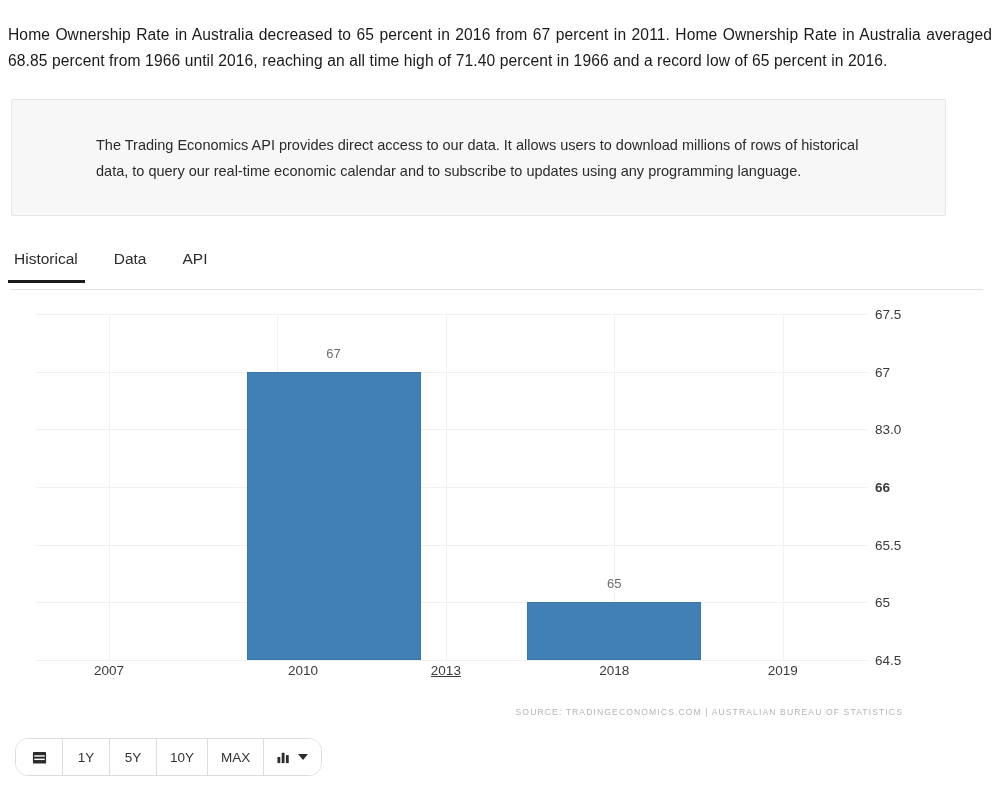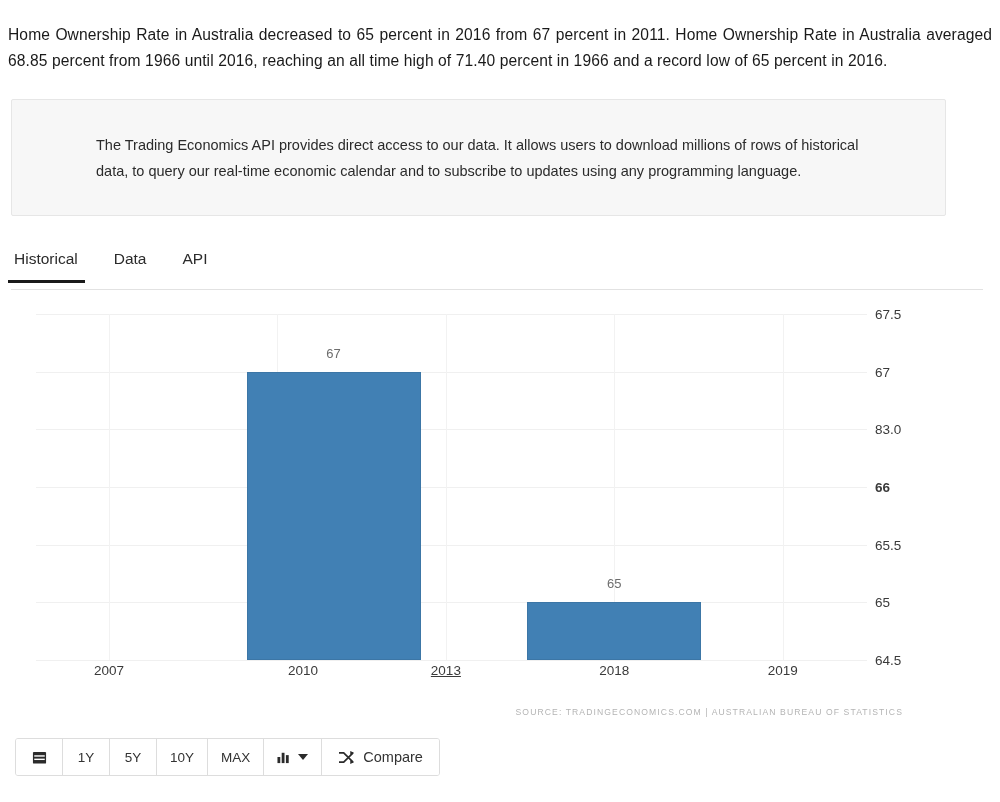--- a/index.html
+++ b/index.html
@@ -146,21 +146,21 @@
     white-space: nowrap;
   }
 
   
   .toolbar {
     position: absolute;
     left: 15px; top: 738px;
     height: 38px;
     display: flex;
     border: 1px solid #dddddd;
-    border-radius: 3px;
+    border-radius: 13px;
     overflow: hidden;
     background: #fff;
   }
   .tb-btn {
     display: flex; align-items: center; justify-content: center;
     min-width: 47px;
     padding: 0 13px;
     font-size: 13.5px;
     color: #333;
     background: #fff;
@@ -270,26 +270,16 @@
     <button class="tb-btn">
       <span class="icon">
         <svg width="15" height="14" viewBox="0 0 16 14" aria-hidden="true">
           <rect x="0.5" y="7" width="3" height="6.5" fill="#2b2b2b"></rect>
           <rect x="5" y="2.5" width="3" height="11" fill="#2b2b2b"></rect>
           <rect x="9.5" y="5" width="3" height="8.5" fill="#2b2b2b"></rect>
         </svg>
       </span>
       <span class="caret"></span>
     </button>
-    <button class="tb-btn compare">
-      <span class="icon">
-        <svg width="17" height="15" viewBox="0 0 18 16" aria-hidden="true">
-          <path d="M1 3 L6 3 L16 13 M1 13 L6 13 L16 3" stroke="#2b2b2b" stroke-width="1.8" fill="none"></path>
-          <path d="M13 1 L17 3 L13 5 Z" fill="#2b2b2b"></path>
-          <path d="M13 11 L17 13 L13 15 Z" fill="#2b2b2b"></path>
-        </svg>
-      </span>
-      <span>Compare</span>
-    </button>
   </div>
 
 
 </div>
 
 </body></html>

